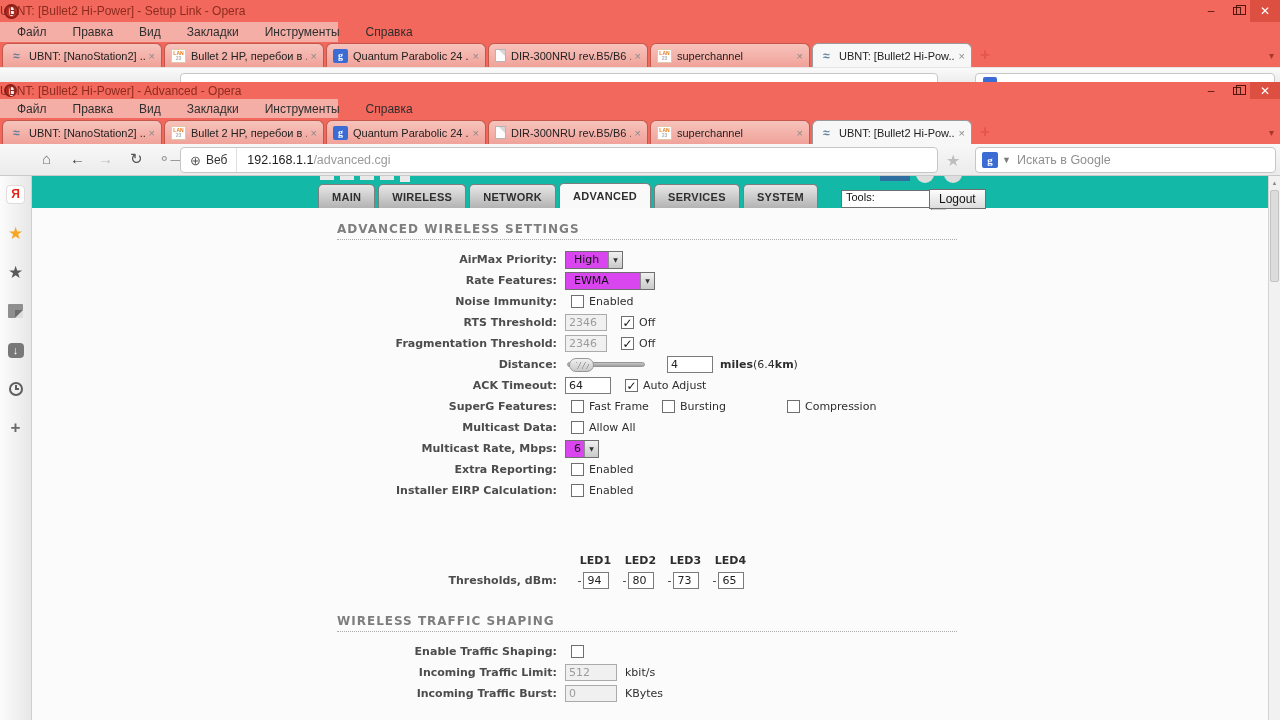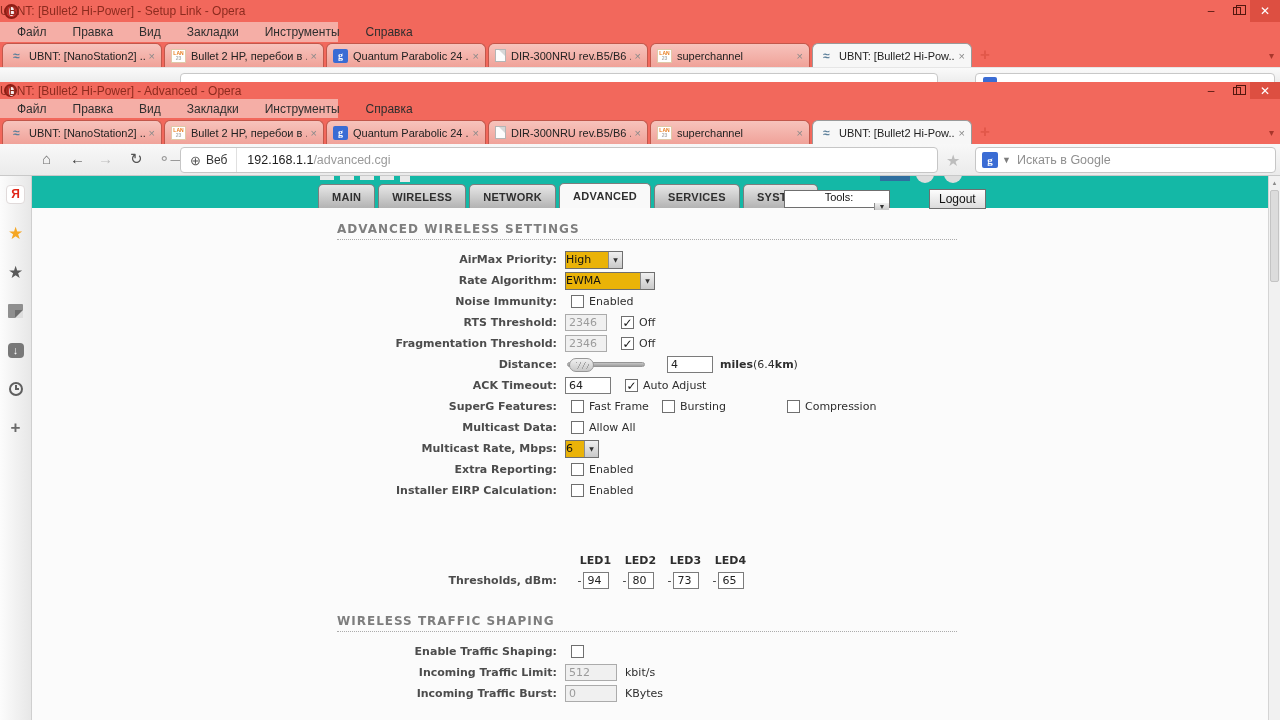--- a/index.html
+++ b/index.html
@@ -94,33 +94,33 @@
   .page { position:absolute; left:32px; right:12px; top:0; bottom:0; background:#fbfbfb; overflow:hidden; }
   .page-head { position:relative; height:32px; background:#14b8a6;text-decoration:underline; }
   .frag { position:absolute; background:#e9e9e9; }
   .frag-b { background:#2f6f9f; }
   .frag-circle { position:absolute; width:18px; height:18px; border-radius:50%; background:#ddd; top:-11px; }
   .air-navtabs { position:absolute; left:286px; bottom:0; display:flex; align-items:flex-end; }
   .air-tab { height:24px; display:flex; align-items:center; padding:0 13px; margin-right:3px;
              border:1px solid #7d7d7d; border-bottom:none; border-radius:5px 5px 0 0;
              background:linear-gradient(#e7e7e7,#b3b3b3); font-size:11px; font-weight:bold; color:#2f2f2f; letter-spacing:0.3px; }
   .air-tab.active { background:#f9f9f9; height:25px; }
-  .tools-select { position:absolute; left:752px; top:14px; width:106px; height:18px; background:#fff; border:1px solid #6f6f6f; display:flex; align-items:center; font-size:11px; color:#111; padding-left:4px;flex-direction:column; }
+  .tools-select { position:absolute; left:809px; top:14px; width:106px; height:18px; background:#fff; border:1px solid #6f6f6f; display:flex; font-size:11px; color:#111; padding-left:4px;flex-direction:column; }
   .tools-arrow { margin-left:auto; width:15px; height:16px; background:linear-gradient(#f0f0f0,#c9c9c9); border-left:1px solid #8d8d8d; display:flex; align-items:center; justify-content:center; font-size:7px; color:#333; }
   .logout-btn { position:absolute; left:897px; top:13px; height:20px; padding:0 9px; background:linear-gradient(#fdfdfd,#dcdcdc); border:1px solid #6f6f6f; font-size:12px; color:#111; font-family:"Liberation Sans",sans-serif; }
 
   .content { padding:14px 0 0 305px; font-family:"DejaVu Sans",sans-serif; }
   .section { width:620px; }
   .sec-title { font-size:12px; font-weight:bold; color:#7e7e7e; letter-spacing:1px; padding-bottom:3px; border-bottom:1px dotted #ababab; font-family:"DejaVu Sans",sans-serif; }
   .rows { margin-top:9px; }
   .frow { display:flex; align-items:center; height:21px; }
   .frow-label { width:228px; text-align:right; padding-right:8px; font-size:11px; font-weight:bold; color:#4c4c4c; flex:none; }
   .ctl { margin-left:6px; display:flex; align-items:center; }
   .ctl:first-of-type { margin-left:0; }
-  .ctl-select { border:1px solid #6f6f6f; background:#eab308; height:18px; display:flex; align-items:center; padding-left:0; font-size:11px; color:#111; }
+  .ctl-select { border:1px solid #6f6f6f; background:#d946ef; height:18px; display:flex; align-items:center; padding-left:8px; font-size:11px; color:#111; }
   .ctl-select .arrow { margin-left:auto; width:14px; height:16px; background:linear-gradient(#f0f0f0,#c9c9c9); border-left:1px solid #8d8d8d; display:flex; align-items:center; justify-content:center; font-size:6px; color:#333; }
   .ctl-input { border:1px solid #7b7b7b; height:17px; font-size:11px; color:#222; padding:0 3px; font-family:"DejaVu Sans",sans-serif; background:#fff; }
   .ctl-input.disabled { color:#9b9b9b; background:#f0f0f0; border-color:#ababab; }
   .cb { width:13px; height:13px; border:1px solid #6f6f6f; background:#fff; display:flex; align-items:center; justify-content:center; font-size:12px; line-height:10px; color:#111; flex:none; }
   .cb-label { font-size:11px; color:#2e2e2e; margin-left:5px; }
   .slider-track { width:78px; height:5px; background:linear-gradient(#c6c6c6,#9e9e9e); border:1px solid #969696; border-radius:3px; position:relative; margin:0 2px; }
   .slider-thumb { position:absolute; left:1px; top:-5px; width:25px; height:14px; background:linear-gradient(#f0f0f0,#c8c8c8); border:1px solid #979797; border-radius:7px; }
   .slider-thumb::after { content:""; position:absolute; left:6px; top:3px; width:13px; height:7px; background:repeating-linear-gradient(115deg,#a3a3a3 0 1px,transparent 1px 4px); }
   .unit { font-size:11px; color:#2e2e2e; }
   .rich b { font-weight:bold; }
@@ -346,21 +346,21 @@
               <div class="sec-title">ADVANCED WIRELESS SETTINGS</div>
               <div class="rows">
                 <div class="frow">
                   <span class="frow-label">AirMax Priority:</span>
                   <div class="ctl ctl-select" style="width: 58px;">
                     <span>High</span>
                     <span class="arrow">▼</span>
                   </div>
                 </div>
                 <div class="frow">
-                  <span class="frow-label">Rate Algorithm:</span>
+                  <span class="frow-label">Rate Features:</span>
                   <div class="ctl ctl-select" style="width: 90px;">
                     <span>EWMA</span>
                     <span class="arrow">▼</span>
                   </div>
                 </div>
                 <div class="frow">
                   <span class="frow-label">Noise Immunity:</span>
                   <span class="ctl">
                     <span class="cb"></span>
                     <span class="cb-label">Enabled</span>

